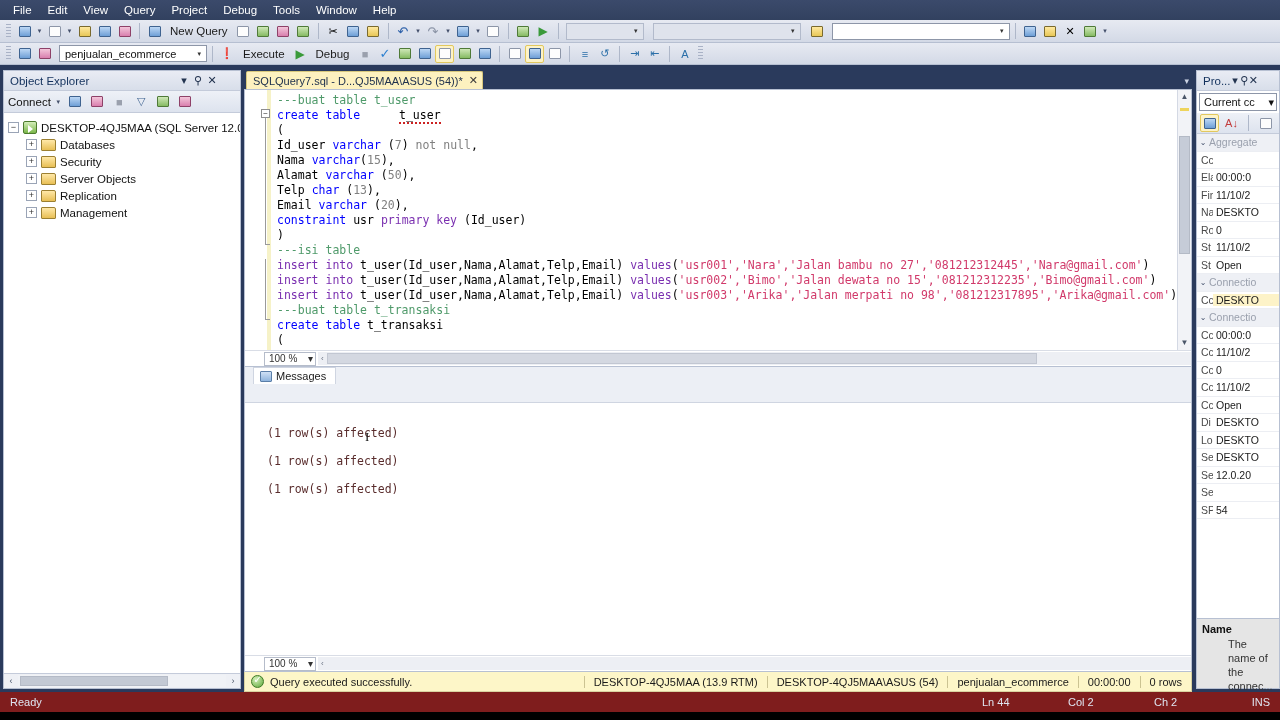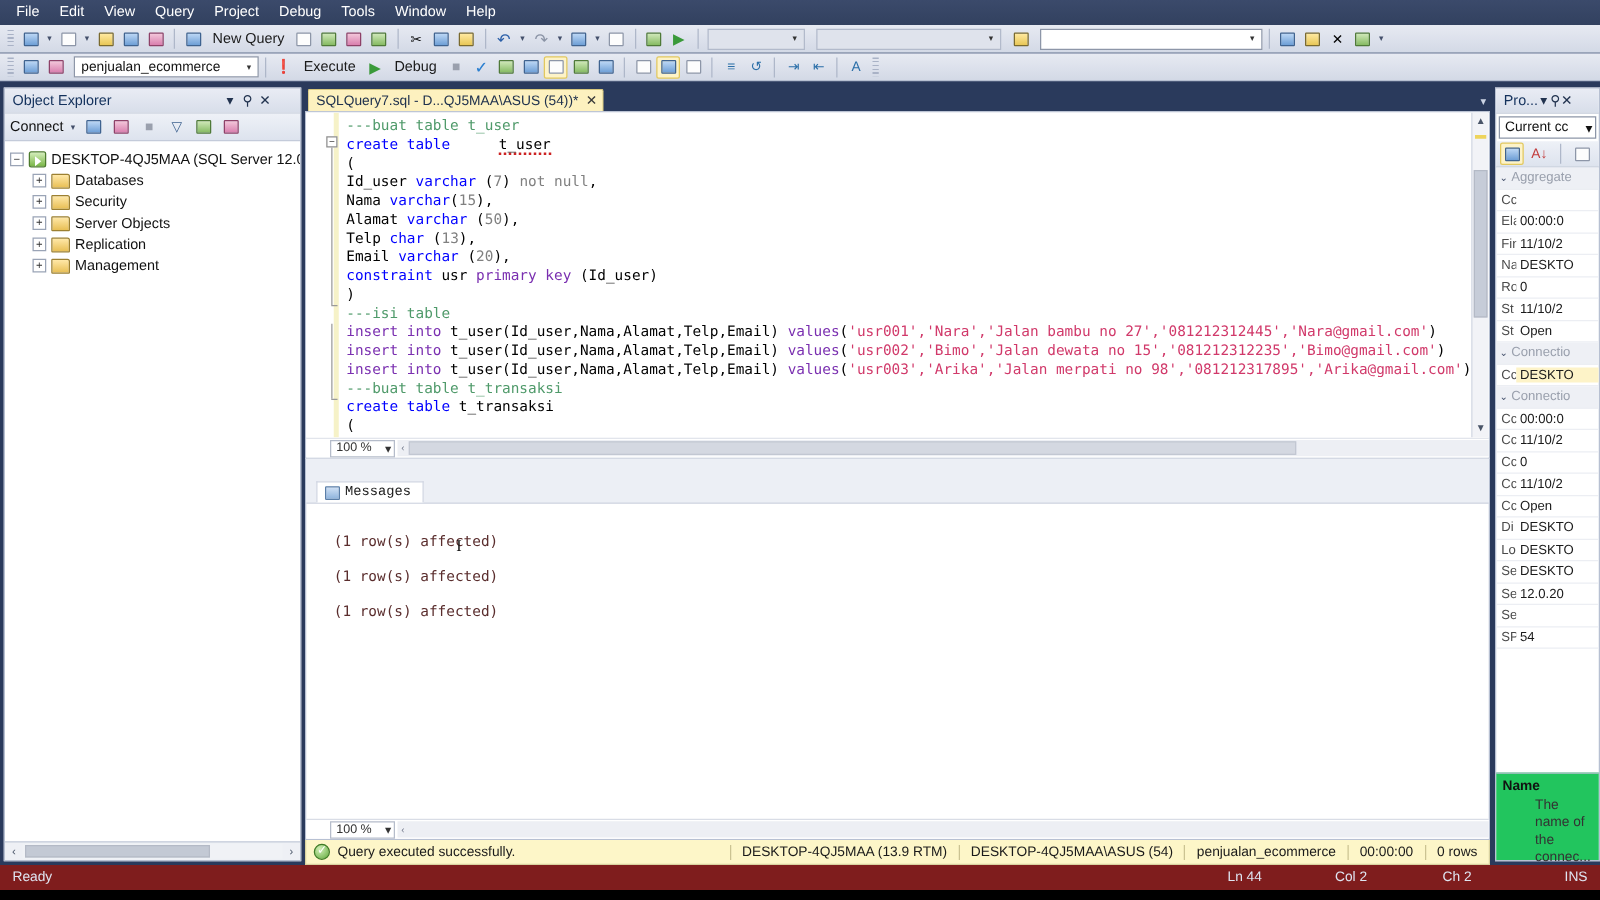--- a/index.html
+++ b/index.html
@@ -131,22 +131,22 @@
   .zoomcombo { width: 52px; height: 14px; border: 1px solid #b5bcca; background: #fff;
     display: flex; align-items: center; justify-content: space-between; padding: 0 2px 0 4px;
     font-size: 10px; color: #333; margin-left: 16px; }
   .zb-track { flex: 1; height: 13px; background: #edeff4; margin-left: 2px; display: flex; align-items: center; }
   .zb-left { font-size: 8px; color: #6b7285; padding: 0 3px; }
   .zb-thumb { height: 11px; width: 710px; background: #d4d8e1; border: 1px solid #c2c7d2; }
 
   
   .res-wrap { flex: 1; display: flex; flex-direction: column; background: #fff;
     border: 1px solid #b7c0d2; border-top: none; margin-right: 2px; min-height: 0; }
-  .res-tabs { height: 36px; background: #eceff5; display: flex; align-items: flex-end;
-    border-bottom: 1px solid #cfd5e1; font-family: Liberation Mono, monospace; }
+  .res-tabs { height: 36px; background: #eceff5; display: flex; align-items: flex-start;
+    border-bottom: 1px solid #cfd5e1; }
   .res-tab { height: 17px; background: #fff; border: 1px solid #cfd5e1; border-bottom: none;
     display: flex; align-items: center; gap: 4px; padding: 0 9px 0 6px; font-size: 11px; color: #1a1a1a;
     margin-left: 8px; }
   .msgico { width: 12px; height: 11px; background: linear-gradient(#cfe0f5,#8fb4dd);
     border: 1px solid #5a7ea8; border-radius: 1px; }
   .msgs { flex: 1; padding: 16px 0 0 22px; font-family: "DejaVu Sans Mono", monospace;
     font-size: 11.5px; color: #5a2d2d; line-height: 28px; position: relative; overflow: hidden; }
   .ibeam { position: absolute; left: 120px; top: 20px; color: #111; font-size: 13px;
     font-family: "Liberation Serif", serif; }
 
@@ -169,21 +169,21 @@
   .props-tb { height: 21px; background: linear-gradient(#eef1f7,#dde3ee); border-bottom: 1px solid #c4cbda;
     display: flex; align-items: center; padding: 0 3px; gap: 3px; }
   .grid { flex: 1; overflow: hidden; font-size: 10.5px; }
   .grow { display: flex; height: 17.5px; align-items: center; border-bottom: 1px solid #eceef3; }
   .grow.cat { background: #eef0f5; color: #9aa0ad; }
   .grow .kname { width: 16px; padding-left: 4px; color: #4a4a4a; overflow: hidden; white-space: nowrap; flex: none; }
   .grow .kval { flex: 1; padding-left: 3px; color: #1a1a1a; overflow: hidden; white-space: nowrap; }
   .grow .chev { width: 12px; text-align: center; color: #44506b; font-size: 8px; flex: none; }
   .grow .catname { overflow: hidden; white-space: nowrap; }
   .grow.sel .kval { background: #fdf3c8; }
-  .props-desc { height: 70px; border-top: 1px solid #b7c0d2; padding: 4px 5px; background: #22c55e; }
+  .props-desc { height: 70px; border-top: 1px solid #b7c0d2; padding: 4px 5px; background: #e5e5e5; }
   .props-desc .dt { font-weight: bold; font-size: 11px; color: #111; }
   .props-desc .dd { font-size: 11px; color: #333; line-height: 14px; margin-top: 2px; margin-left: 26px; }
 
   
   .statusbar { position: absolute; left: 0; right: 0; bottom: 8px; height: 20px;
     background: #7f1d1d; display: flex; align-items: center;
     color: #dfe5f1; font-size: 11px; padding: 0 10px; }
   .statusbar .ready { flex: 1; }
   .statusbar .sc { width: 86px; }
   .statusbar .ins { width: 30px; text-align: right; }

